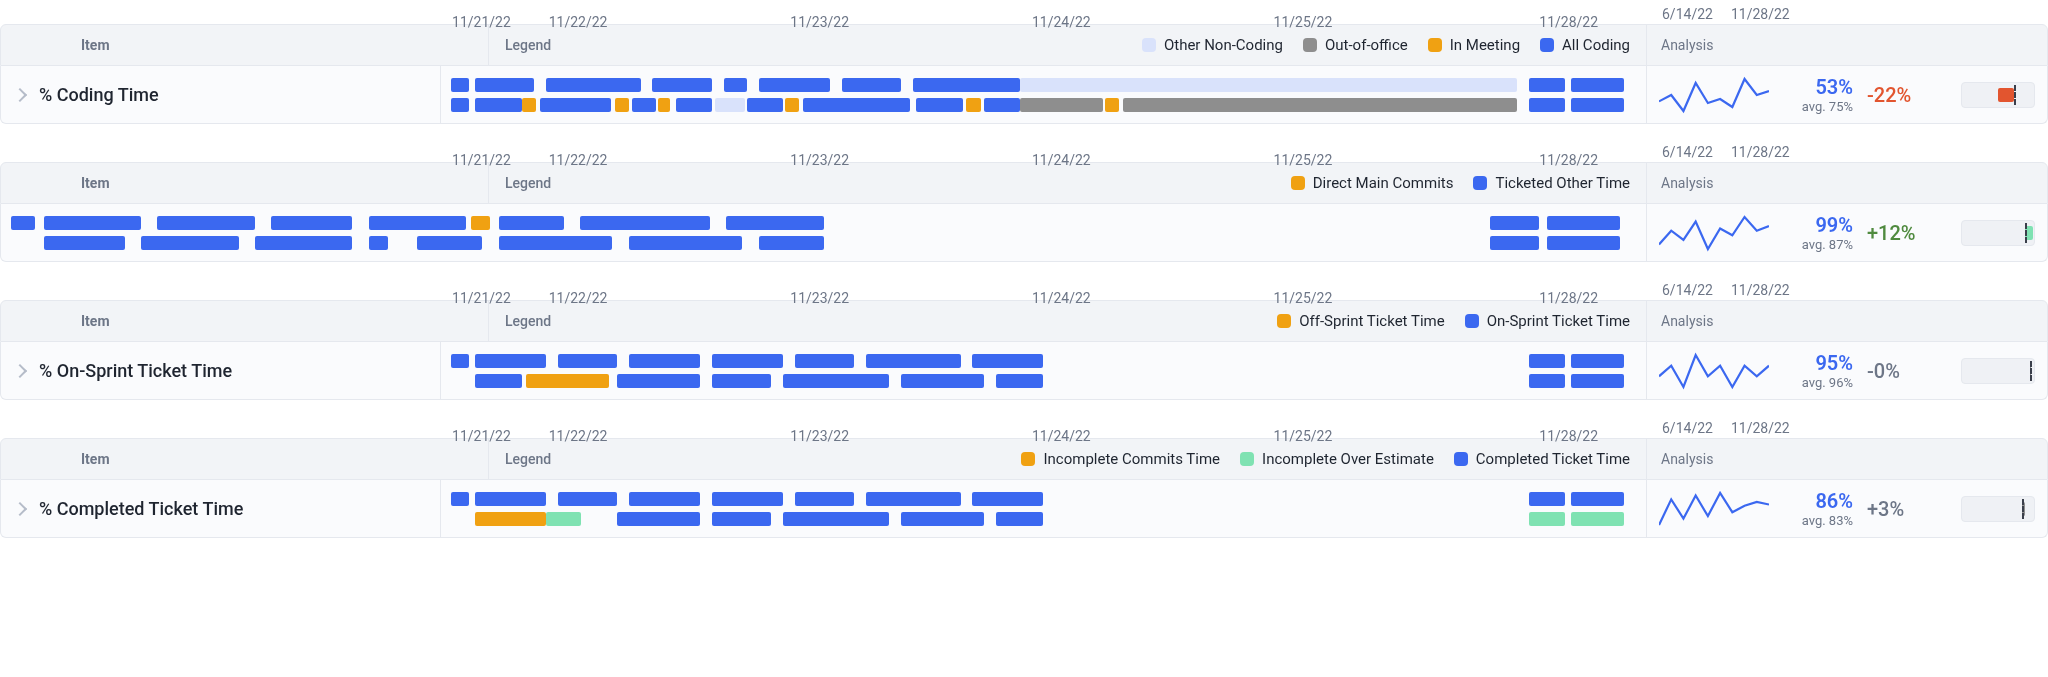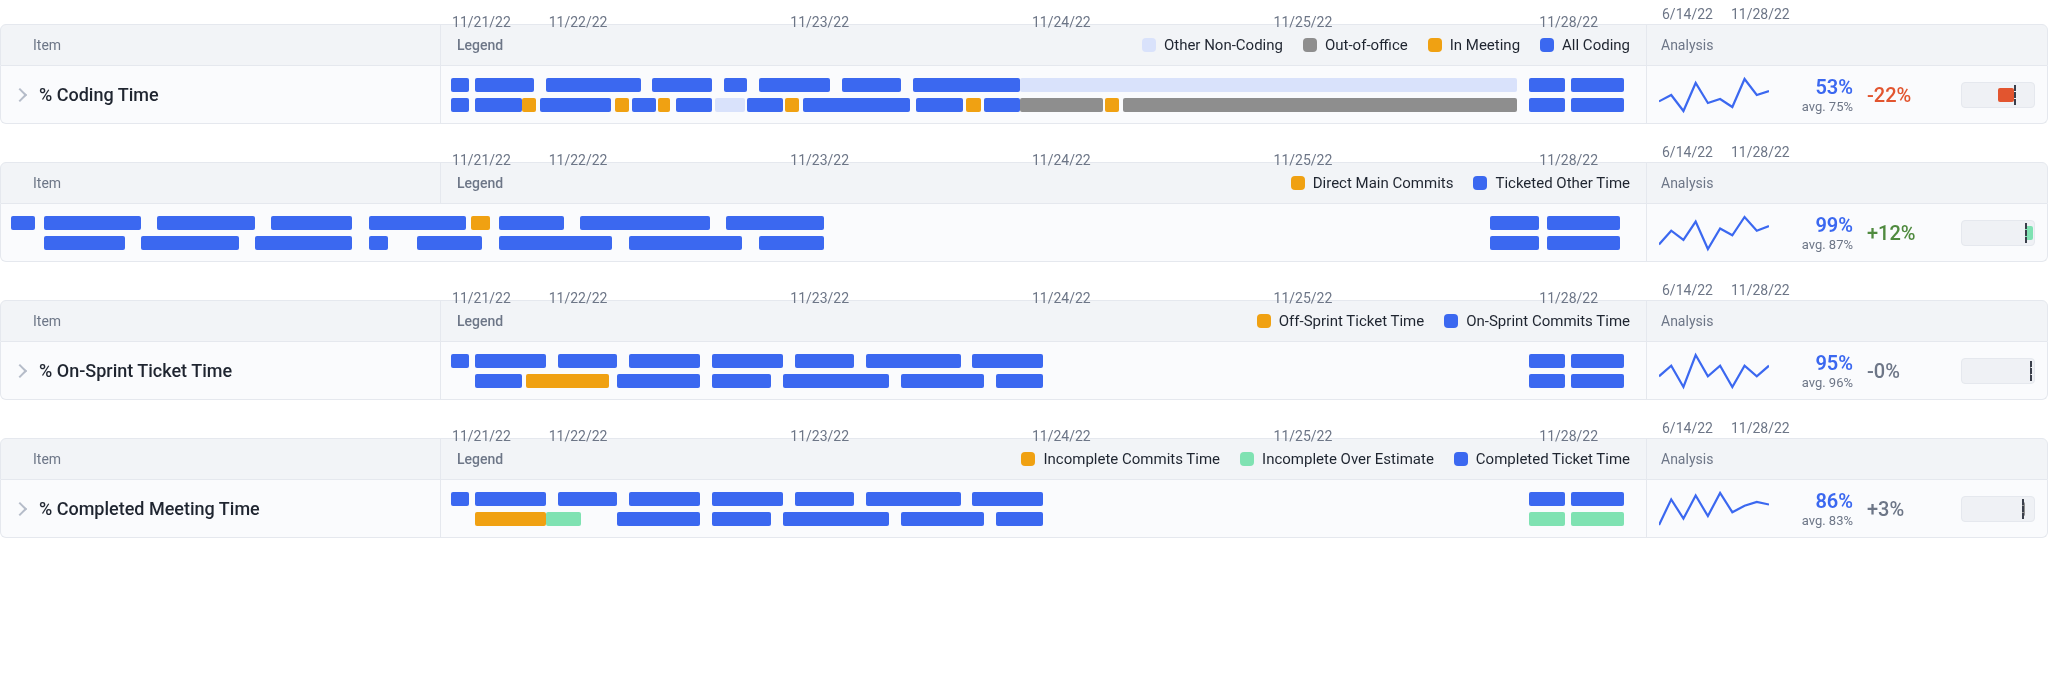--- a/index.html
+++ b/index.html
@@ -48,21 +48,21 @@
   
   .header-row {
     display: flex;
     align-items: stretch;
     border: 1px solid var(--border);
     border-radius: 6px 6px 0 0;
     overflow: hidden;
     background: var(--header-bg);
     height: 42px;
   }
-  .header-row .col-item { width: 440px; flex: 0 0 440px; display: flex; align-items: center; padding-left: 32px; font-weight: 400; color: var(--text-muted); border-right:1px solid var(--border);}
+  .header-row .col-item { width: 440px; flex: 0 0 440px; display: flex; align-items: center; padding-left: 32px; font-weight: 700; color: var(--text-muted); border-right:1px solid var(--border);margin-left:48px;}
   .header-row .col-timeline { flex: 1 1 auto; display: flex; align-items: center; justify-content: space-between; padding: 0 16px; border-right:1px solid var(--border);}
   .header-row .col-analysis { width: 400px; flex: 0 0 400px; display: flex; align-items: center; padding-left: 14px; color: var(--text-muted);}
   .legend-title { color: var(--text-muted); font-weight: 500; }
   .legend-list { display: flex; gap: 20px; align-items: center;}
   .legend-item { display: flex; align-items: center; gap: 8px; color: var(--text-dark); font-size: 15px;}
   .swatch { width: 14px; height: 14px; border-radius: 4px; display:inline-block;}
 
   
   .data-row {
     display: flex;
@@ -329,21 +329,21 @@
         <div class="col-item">Item</div>
         <div class="col-timeline">
           <span class="legend-title">Legend</span>
           <div class="legend-list">
             <span class="legend-item">
               <span class="swatch" style="background: rgb(240, 161, 18);"></span>
               <span>Off-Sprint Ticket Time</span>
             </span>
             <span class="legend-item">
               <span class="swatch" style="background: rgb(59, 104, 240);"></span>
-              <span>On-Sprint Commits Time</span>
+              <span>On-Sprint Ticket Time</span>
             </span>
           </div>
         </div>
         <div class="col-analysis">Analysis</div>
       </div>
       <div class="data-row">
         <div class="col-item">
           <span class="caret"></span>
           <span class="item-name">% On-Sprint Ticket Time</span>
         </div>
@@ -423,21 +423,21 @@
               <span class="swatch" style="background: rgb(59, 104, 240);"></span>
               <span>Completed Ticket Time</span>
             </span>
           </div>
         </div>
         <div class="col-analysis">Analysis</div>
       </div>
       <div class="data-row">
         <div class="col-item">
           <span class="caret"></span>
-          <span class="item-name">% Completed Meeting Time</span>
+          <span class="item-name">% Completed Ticket Time</span>
         </div>
         <div class="col-timeline">
           <div class="bar-track">
             <div class="bar-seg" style="left: 0%; width: 1.5%; background: rgb(59, 104, 240);"></div>
             <div class="bar-seg" style="left: 2%; width: 6%; background: rgb(59, 104, 240);"></div>
             <div class="bar-seg" style="left: 9%; width: 5%; background: rgb(59, 104, 240);"></div>
             <div class="bar-seg" style="left: 15%; width: 6%; background: rgb(59, 104, 240);"></div>
             <div class="bar-seg" style="left: 22%; width: 6%; background: rgb(59, 104, 240);"></div>
             <div class="bar-seg" style="left: 29%; width: 5%; background: rgb(59, 104, 240);"></div>
             <div class="bar-seg" style="left: 35%; width: 8%; background: rgb(59, 104, 240);"></div>

